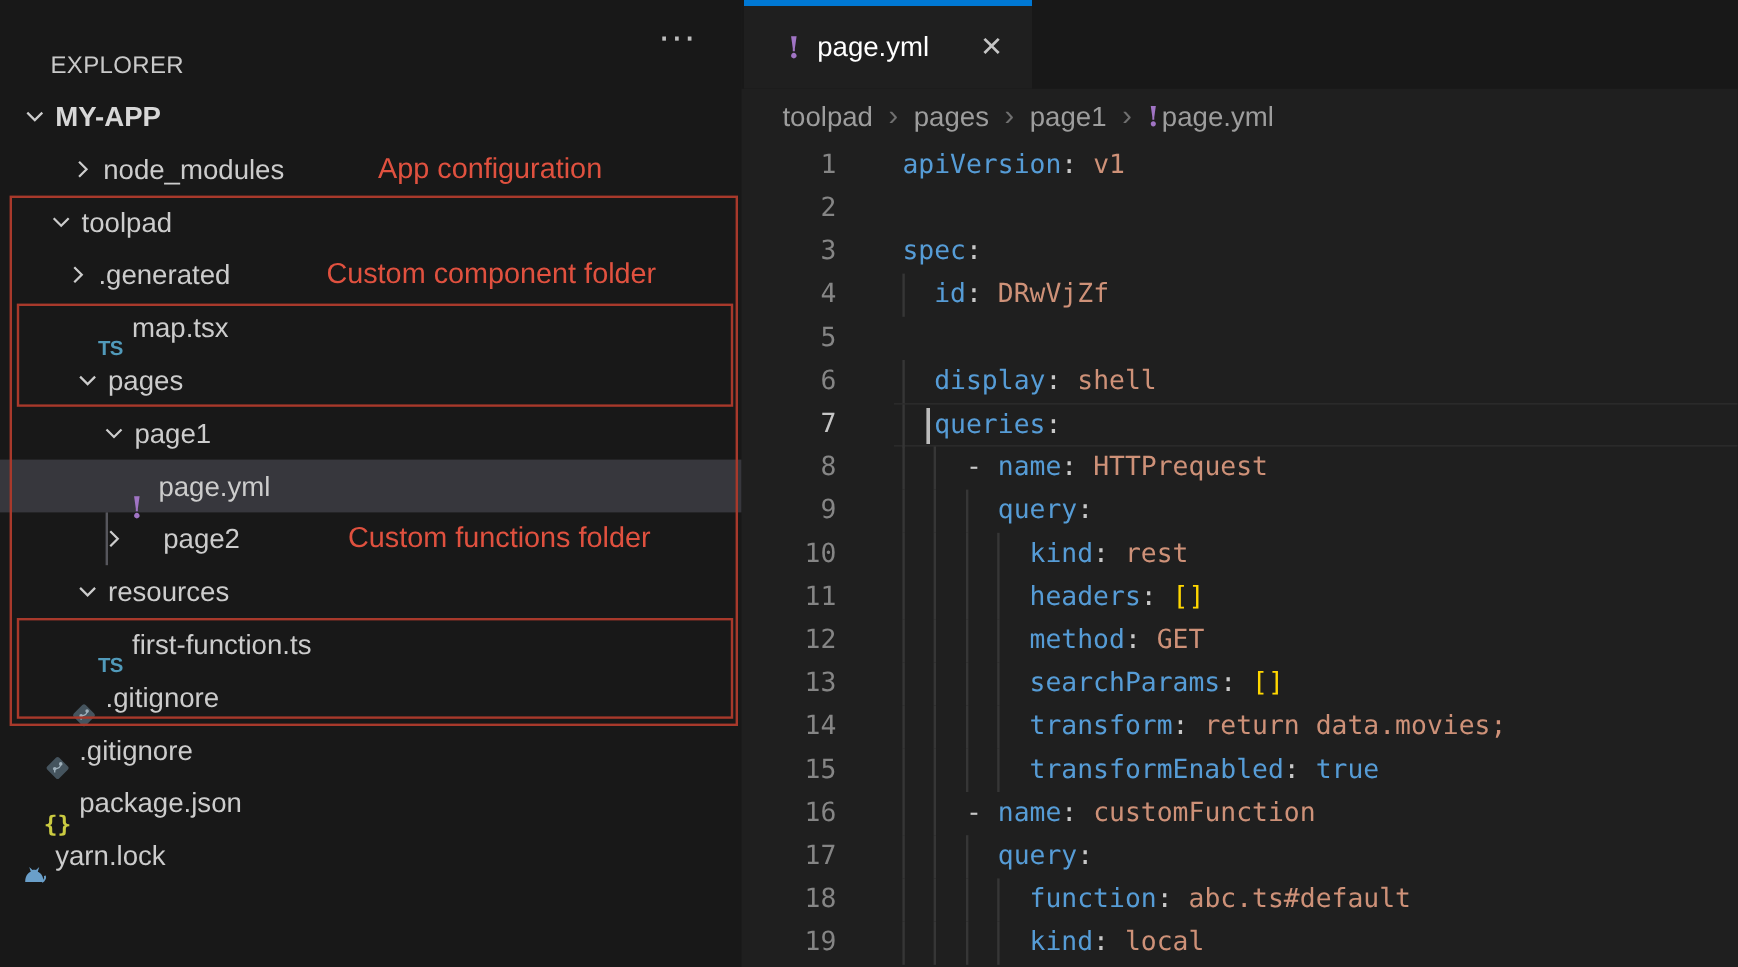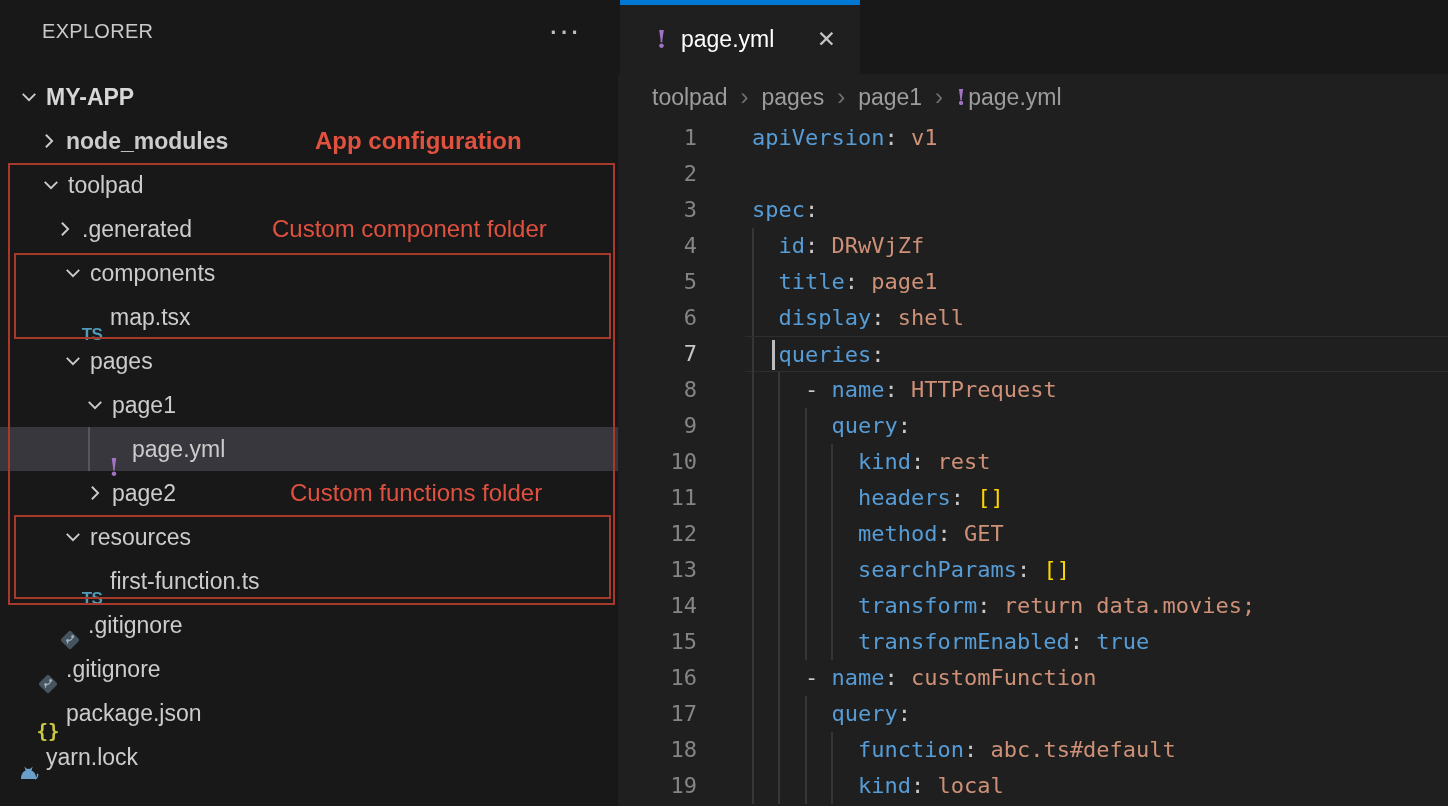--- a/index.html
+++ b/index.html
@@ -4,21 +4,21 @@
 <style>
   html,body{margin:0;padding:0;}
   body{
     width:1448px;height:806px;overflow:hidden;position:relative;
     background:#1f1f1f;font-family:"Liberation Sans",sans-serif;
     -webkit-font-smoothing:antialiased;
   }
   
   .sidebar{position:absolute;left:0;top:0;width:618px;height:806px;background:#181818;}
   .sb-header{position:relative;height:75px;}
-  .sb-title{position:absolute;left:42px;top:20px;font-size:20px;color:#c9c9c9;letter-spacing:.3px;}
+  .sb-title{position:absolute;left:42px;top:44px;font-size:20px;color:#c9c9c9;letter-spacing:.3px;}
   .sb-more{position:absolute;right:38px;top:14px;font-size:32px;color:#bdbdbd;cursor:pointer;line-height:1;}
   .tree{position:absolute;top:75px;left:0;right:0;}
   .row{height:44px;display:flex;align-items:center;position:relative;color:#cccccc;font-size:23px;cursor:pointer;box-sizing:border-box;}
   .row.selected{background:#37373d;}
   .row .lbl{margin-left:4px;white-space:nowrap;}
   .row.rootrow .lbl{font-weight:bold;color:#d7d7d7;}
   .chev{width:26px;height:26px;flex:none;display:flex;align-items:center;justify-content:center;}
   .fico{width:28px;height:28px;flex:none;display:flex;align-items:center;justify-content:center;margin-top:36px;}
   .ico-ts{color:#519aba;font-weight:bold;font-size:17px;letter-spacing:-.5px;}
   .ico-yml{color:#a074c4;font-weight:bold;font-size:25px;font-family:"DejaVu Serif",serif;}
@@ -61,21 +61,21 @@
   <div class="tree">
     <div class="row rootrow" style="padding-left:16px">
       <span class="chev">
           <svg width="20" height="20" viewBox="0 0 16 16">
             <path d="M3 5.5l5 5 5-5" stroke="#cccccc" stroke-width="1.5" fill="none"></path>
           </svg>
         </span>
       <span class="lbl">MY-APP</span>
     </div>
     <div id="tree-rows">
-        <div class="row" style="padding-left: 36px; font-weight: bold;">
+        <div class="row" style="padding-left: 56px;">
           <span class="chev">
             <svg width="20" height="20" viewBox="0 0 16 16">
               <path d="M5.5 3l5 5-5 5" stroke="#cccccc" stroke-width="1.5" fill="none"></path>
             </svg>
           </span>
           <span class="lbl">node_modules</span>
           <span class="annot" style="left: 315px; text-align: right;">App configuration</span>
         </div>
         <div class="row" style="padding-left: 38px;">
           <span class="chev">
@@ -87,57 +87,49 @@
         </div>
         <div class="row" style="padding-left: 52px;">
           <span class="chev">
             <svg width="20" height="20" viewBox="0 0 16 16">
               <path d="M5.5 3l5 5-5 5" stroke="#cccccc" stroke-width="1.5" fill="none"></path>
             </svg>
           </span>
           <span class="lbl">.generated</span>
           <span class="annot" style="left: 272px;">Custom component folder</span>
         </div>
+        <div class="row" style="padding-left: 78px;">
+          <span class="fico">
+            <span class="ico-ts">TS</span>
+          </span>
+          <span class="lbl">map.tsx</span>
+        </div>
         <div class="row" style="padding-left: 60px;">
           <span class="chev">
             <svg width="20" height="20" viewBox="0 0 16 16">
               <path d="M3 5.5l5 5 5-5" stroke="#cccccc" stroke-width="1.5" fill="none"></path>
             </svg>
           </span>
-          <span class="lbl">components</span>
-        </div>
-        <div class="row" style="padding-left: 78px;">
-          <span class="fico">
-            <span class="ico-ts">TS</span>
-          </span>
-          <span class="lbl">map.tsx</span>
-        </div>
-        <div class="row" style="padding-left: 60px;">
-          <span class="chev">
-            <svg width="20" height="20" viewBox="0 0 16 16">
-              <path d="M3 5.5l5 5 5-5" stroke="#cccccc" stroke-width="1.5" fill="none"></path>
-            </svg>
-          </span>
           <span class="lbl">pages</span>
         </div>
         <div class="row" style="padding-left: 82px;">
           <span class="chev">
             <svg width="20" height="20" viewBox="0 0 16 16">
               <path d="M3 5.5l5 5 5-5" stroke="#cccccc" stroke-width="1.5" fill="none"></path>
             </svg>
           </span>
           <span class="lbl">page1</span>
         </div>
         <div class="row selected" style="padding-left: 100px;">
           <span class="fico">
             <span class="ico-yml">!</span>
           </span>
           <span class="lbl">page.yml</span>
         </div>
-        <div class="row" style="padding-left: 82px;">
+        <div class="row" style="padding-left: 82px; gap: 24px;">
           <span class="chev">
             <svg width="20" height="20" viewBox="0 0 16 16">
               <path d="M5.5 3l5 5-5 5" stroke="#cccccc" stroke-width="1.5" fill="none"></path>
             </svg>
           </span>
           <span class="lbl">page2</span>
           <span class="annot" style="left: 290px;">Custom functions folder</span>
         </div>
         <div class="row" style="padding-left: 60px;">
           <span class="chev">
@@ -228,21 +220,20 @@
       <div class="cl">
         <div class="g">3</div>
         <div class="cc"><span class="c-k">spec</span><span class="c-p">:</span></div>
       </div>
       <div class="cl">
         <div class="g">4</div>
         <div class="cc"><span class="ig"></span><span class="c-k">id</span><span class="c-p">: </span><span class="c-v">DRwVjZf</span></div>
       </div>
       <div class="cl">
         <div class="g">5</div>
-        <div class="cc"><span class="ig"></span><span class="c-k">title</span><span class="c-p">: </span><span class="c-v">page1</span></div>
       </div>
       <div class="cl">
         <div class="g">6</div>
         <div class="cc"><span class="ig"></span><span class="c-k">display</span><span class="c-p">: </span><span class="c-v">shell</span></div>
       </div>
       <div class="cl cur">
         <div class="g">7</div>
         <div class="cc"><span class="ig"></span><span class="c-k">queries</span><span class="c-p">:</span><span class="cursor"></span></div>
       </div>
       <div class="cl">

